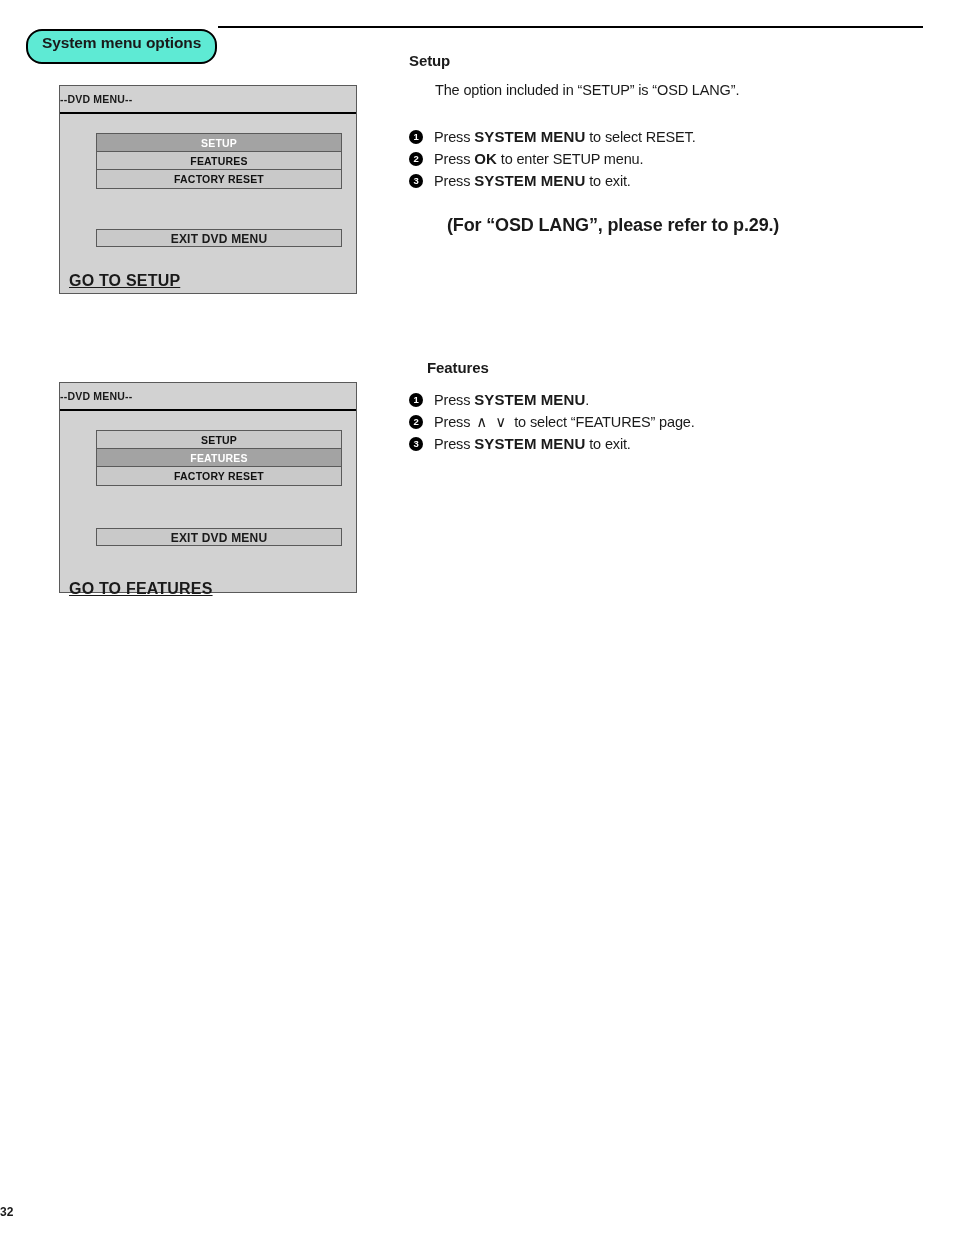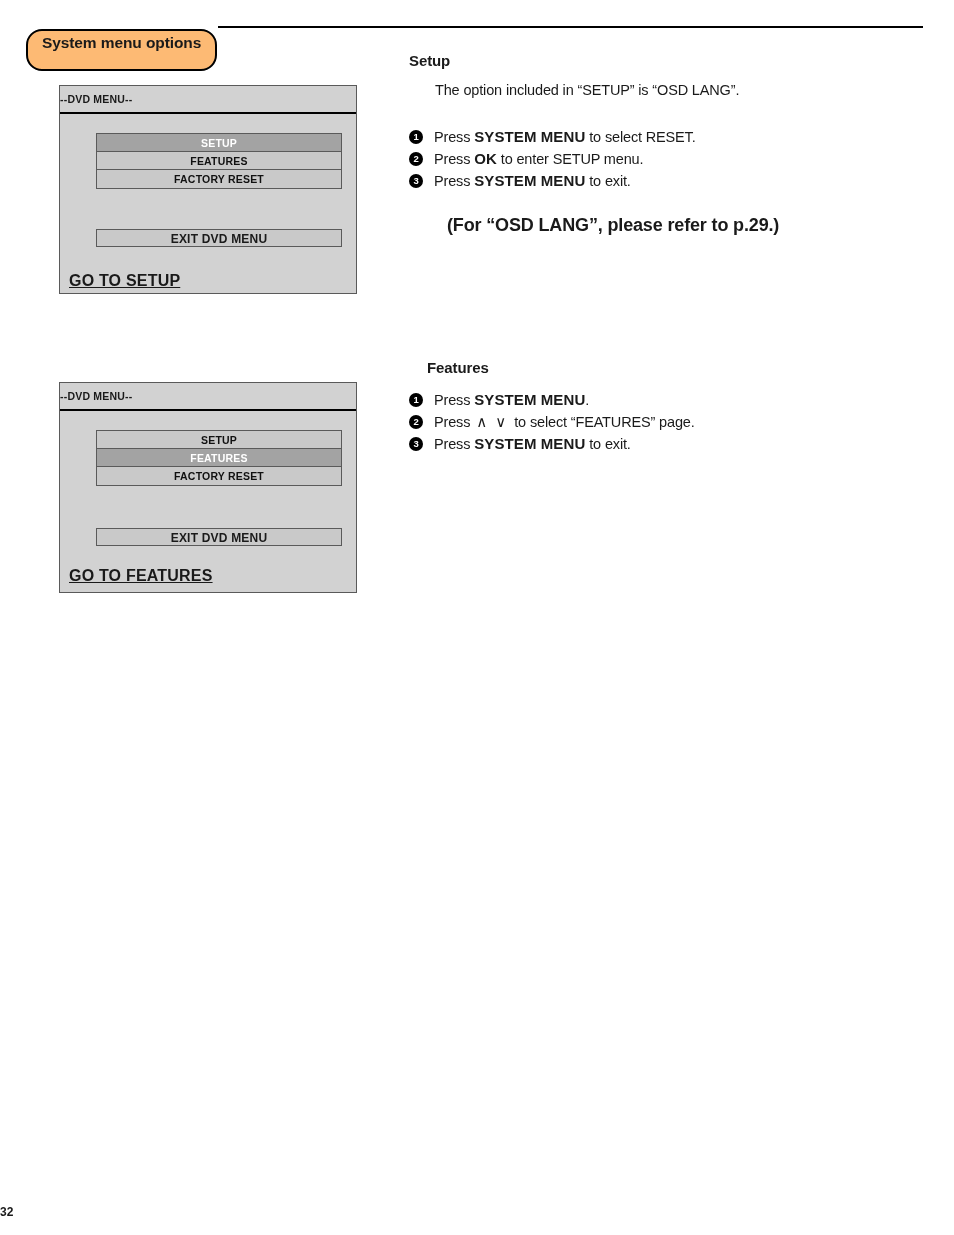--- a/index.html
+++ b/index.html
@@ -22,24 +22,24 @@
     left: 218px;
     top: 26px;
     width: 705px;
     height: 2px;
     background: #000000;
   }
   .section-pill {
     position: absolute;
     left: 26px;
     top: 29px;
-    padding: 3px 14px 17px 14px;
+    padding: 3px 14px 10px 14px;
     border: 2px solid #000000;
     border-radius: 16px;
-    background: #fdba74;
+    background: #5eead4;
     font-size: 15.5px;
     font-weight: bold;
     letter-spacing: -0.1px;
     white-space: nowrap;
     line-height: 1.15;
   }
 
   
   .dvd-box {
     position: absolute;
@@ -111,21 +111,21 @@
 
   .status-line {
     position: absolute;
     left: 9px;
     font-size: 16px;
     font-weight: bold;
     letter-spacing: 0.2px;
     text-decoration: underline;
   }
   .box1 .status-line { top: 158px; }
-  .box2 .status-line { top: 156px; }
+  .box2 .status-line { top: 169px; }
 
   
   .content-col {
     position: absolute;
     left: 409px;
     top: 52px;
     width: 500px;
   }
   .block { position: absolute; left: 0; width: 500px; }
   .block.setup-block    { top: 0px; }

